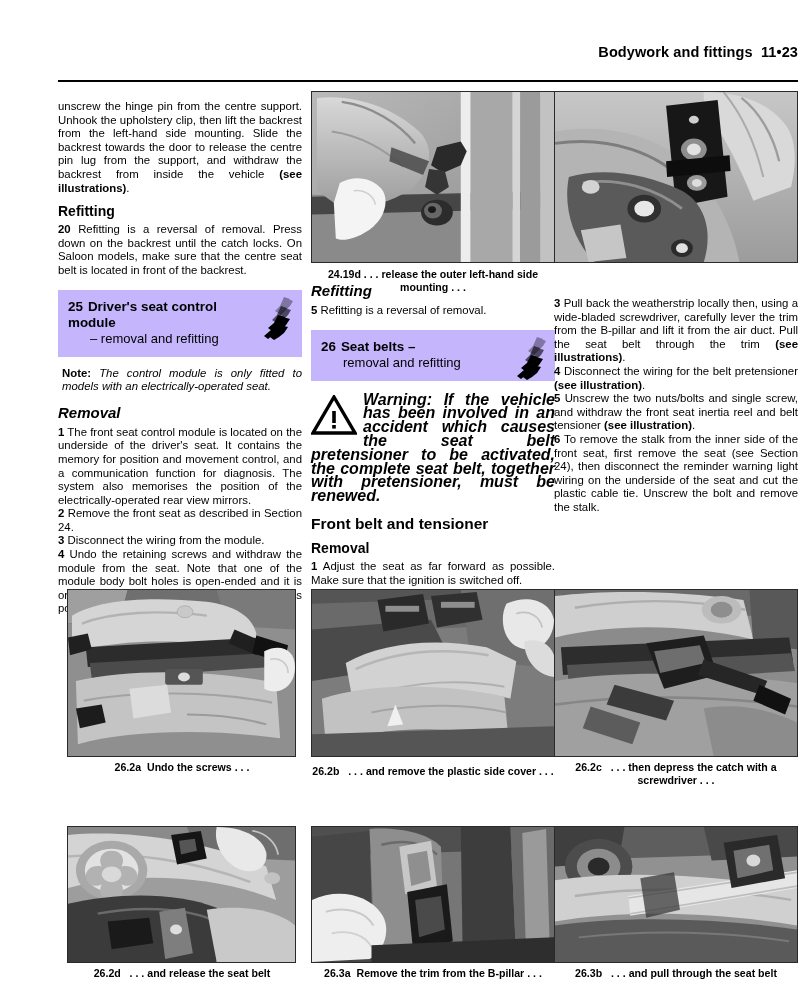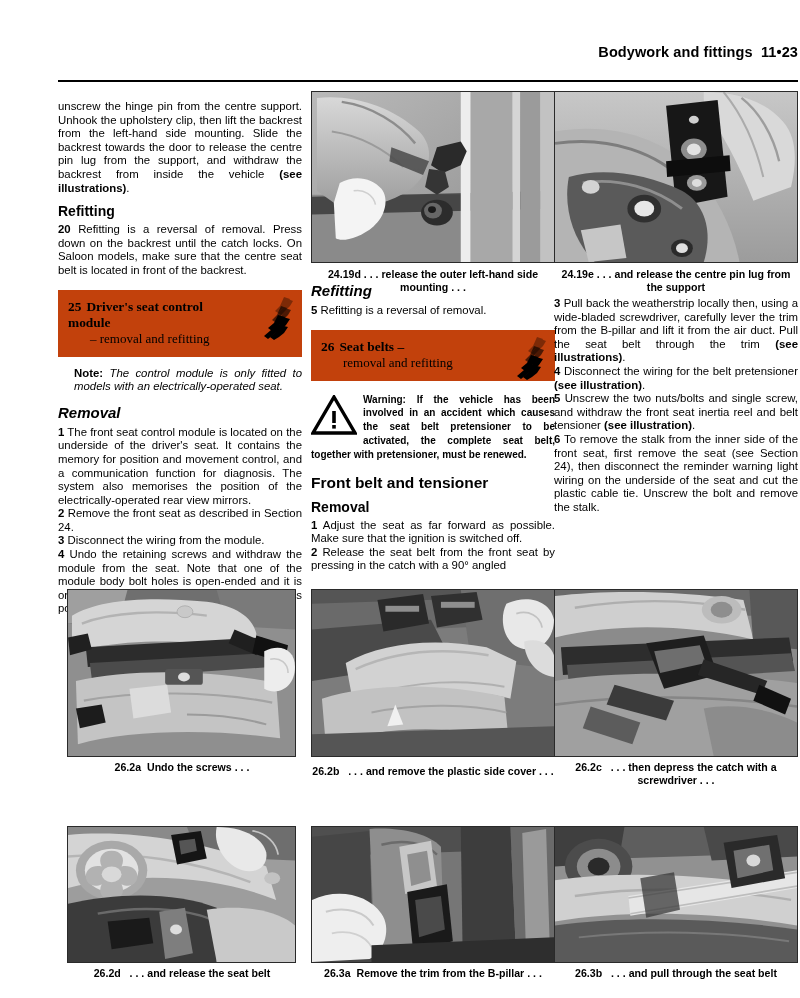--- a/index.html
+++ b/index.html
@@ -80,37 +80,36 @@
     line-height: 16px;
   }
   h3.sub-italic-big {
     font-size: 15.5px;
     font-weight: bold;
     margin: 12px 0 5px 0;
     line-height: 17px;
   }
 
   p.note {
-    margin: 10px 0 0 16px;
+    margin: 10px 0 0 4px;
     font-size: 11.4px;
     line-height: 13.6px;
     font-style: italic;
     text-align: justify;
   }
   p.note .lead { font-style: normal; font-weight: bold; }
 
   
   .section-box {
     position: relative;
-    background: #c2410c;
+    background: #c4b5fd;
     margin: 12px 0 0 0;
     padding: 9px 10px 10px 10px;
     min-height: 40px;
     box-sizing: border-box;
-    font-family: Liberation Serif, serif;
   }
   .section-box .sec-line1 {
     font-size: 13.4px;
     font-weight: bold;
     line-height: 16px;
     padding-right: 46px;
   }
   .section-box .sec-num {
     font-weight: bold;
     margin-right: 5px;
@@ -126,22 +125,23 @@
     position: absolute;
     right: 8px;
     top: 6px;
     width: 34px;
     height: 44px;
   }
 
   
   .warning-block {
     margin-top: 12px;
-    font-size: 10px;
+    font-size: 16px;
     line-height: 13.8px;
+    font-style: italic;
     font-weight: bold;
     text-align: justify;
   }
   .warn-tri {
     float: left;
     width: 46px;
     height: 40px;
     margin: 2px 6px 1px 0;
   }
 
@@ -346,23 +346,20 @@
       <path d="M14 86 C46 76 92 82 128 100 C150 112 160 140 150 172 L40 172 C18 150 8 116 14 86 Z" fill="#5a5a5a"></path>
       <path d="M28 92 C64 86 102 98 128 118" stroke="#8f8f8f" stroke-width="3" fill="none"></path>
       <ellipse cx="36" cy="96" rx="9" ry="7" fill="#d3d3d3"></ellipse>
       <ellipse cx="90" cy="118" rx="17" ry="14" fill="#303030"></ellipse>
       <ellipse cx="90" cy="118" rx="10" ry="8" fill="#e7e7e7"></ellipse>
       <ellipse cx="128" cy="158" rx="11" ry="9" fill="#2b2b2b"></ellipse>
       <ellipse cx="128" cy="158" rx="6" ry="5" fill="#e0e0e0"></ellipse>
       <path d="M26 140 L66 134 L72 168 L34 172 Z" fill="#c6c6c6"></path>
     </svg>
   </div>
-  <div class="caption" style="left:554px; top:268px; width:244px;">
-    <span class="cref">24.19e</span><span> . . . and release the centre pin lug from the support</span>
-  </div>
 
   <div class="photo" style="left:67px; top:589px; width:229px; height:168px;">
     <svg class="ph-svg" viewBox="0 0 229 168" preserveAspectRatio="none" xmlns="http://www.w3.org/2000/svg">
       <rect width="229" height="168" fill="#8f8f8f"></rect>
       <rect x="0" y="0" width="229" height="34" fill="#6f6f6f"></rect>
       <path d="M0 0 L60 0 L52 30 L0 34 Z" fill="#9f9f9f"></path>
       <path d="M150 0 L229 0 L229 40 L160 36 Z" fill="#7a7a7a"></path>
 
       <path d="M4 26 C30 10 80 6 140 12 C170 16 186 28 190 44 L188 62 C150 52 80 48 26 58 L4 56 Z" fill="#d5d5d5"></path>
       <path d="M14 34 C44 22 92 20 140 26" stroke="#b3b3b3" stroke-width="2.4" fill="none"></path>

